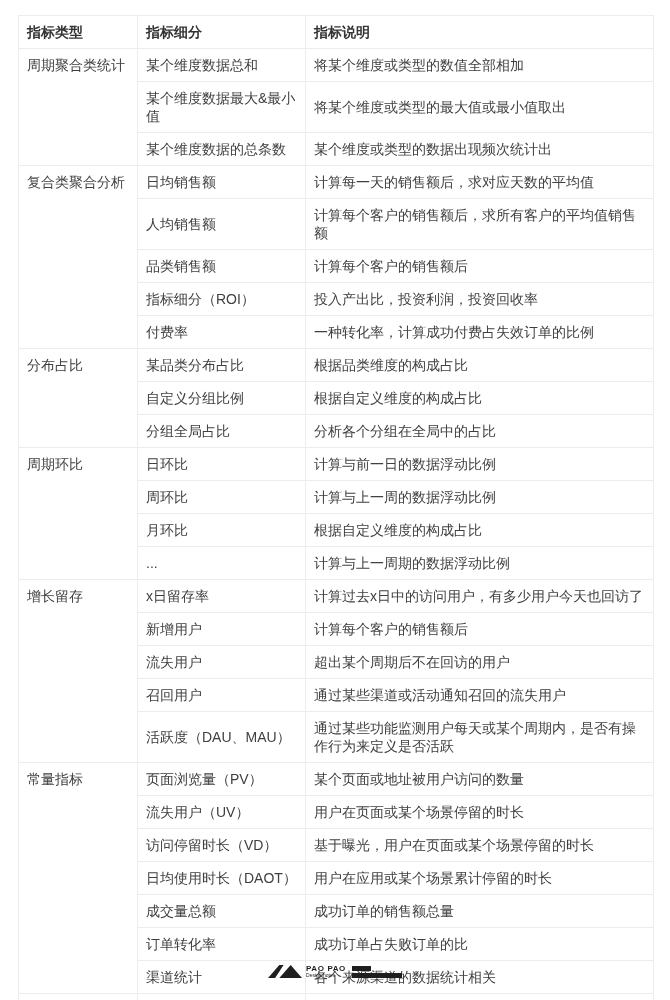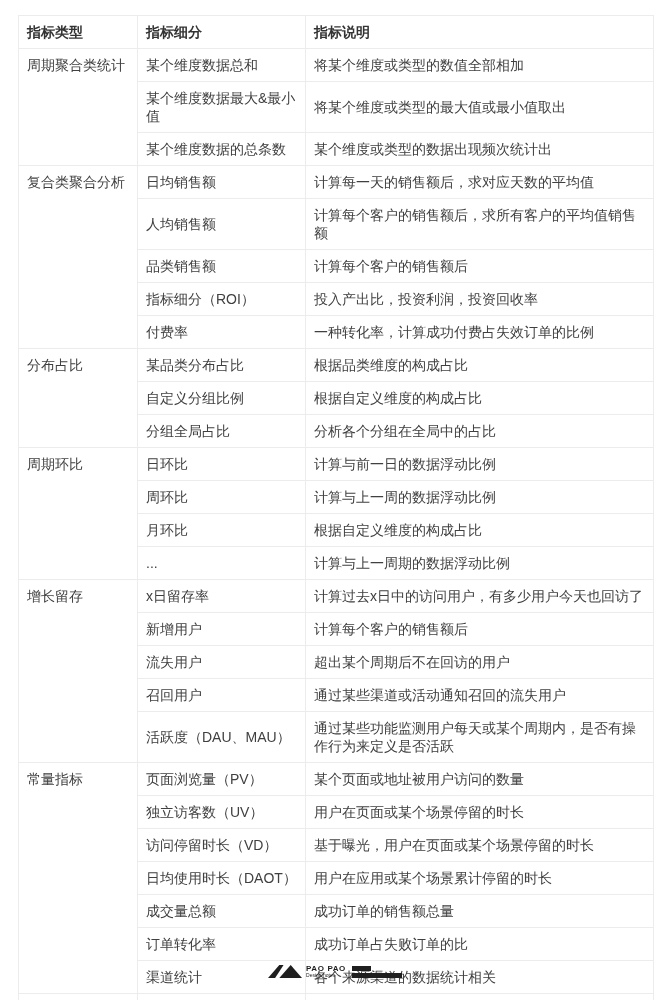--- a/index.html
+++ b/index.html
@@ -204,21 +204,21 @@
         <td>活跃度（DAU、MAU）</td>
         <td>通过某些功能监测用户每天或某个周期内，是否有操作行为来定义是否活跃</td>
       </tr>
 
       <tr>
         <td class="cat" rowspan="7">常量指标</td>
         <td>页面浏览量（PV）</td>
         <td>某个页面或地址被用户访问的数量</td>
       </tr>
       <tr>
-        <td>独立访客数（UV）</td>
+        <td>流失用户（UV）</td>
         <td>用户在页面或某个场景停留的时长</td>
       </tr>
       <tr>
         <td>访问停留时长（VD）</td>
         <td>基于曝光，用户在页面或某个场景停留的时长</td>
       </tr>
       <tr>
         <td>日均使用时长（DAOT）</td>
         <td>用户在应用或某个场景累计停留的时长</td>
       </tr>

